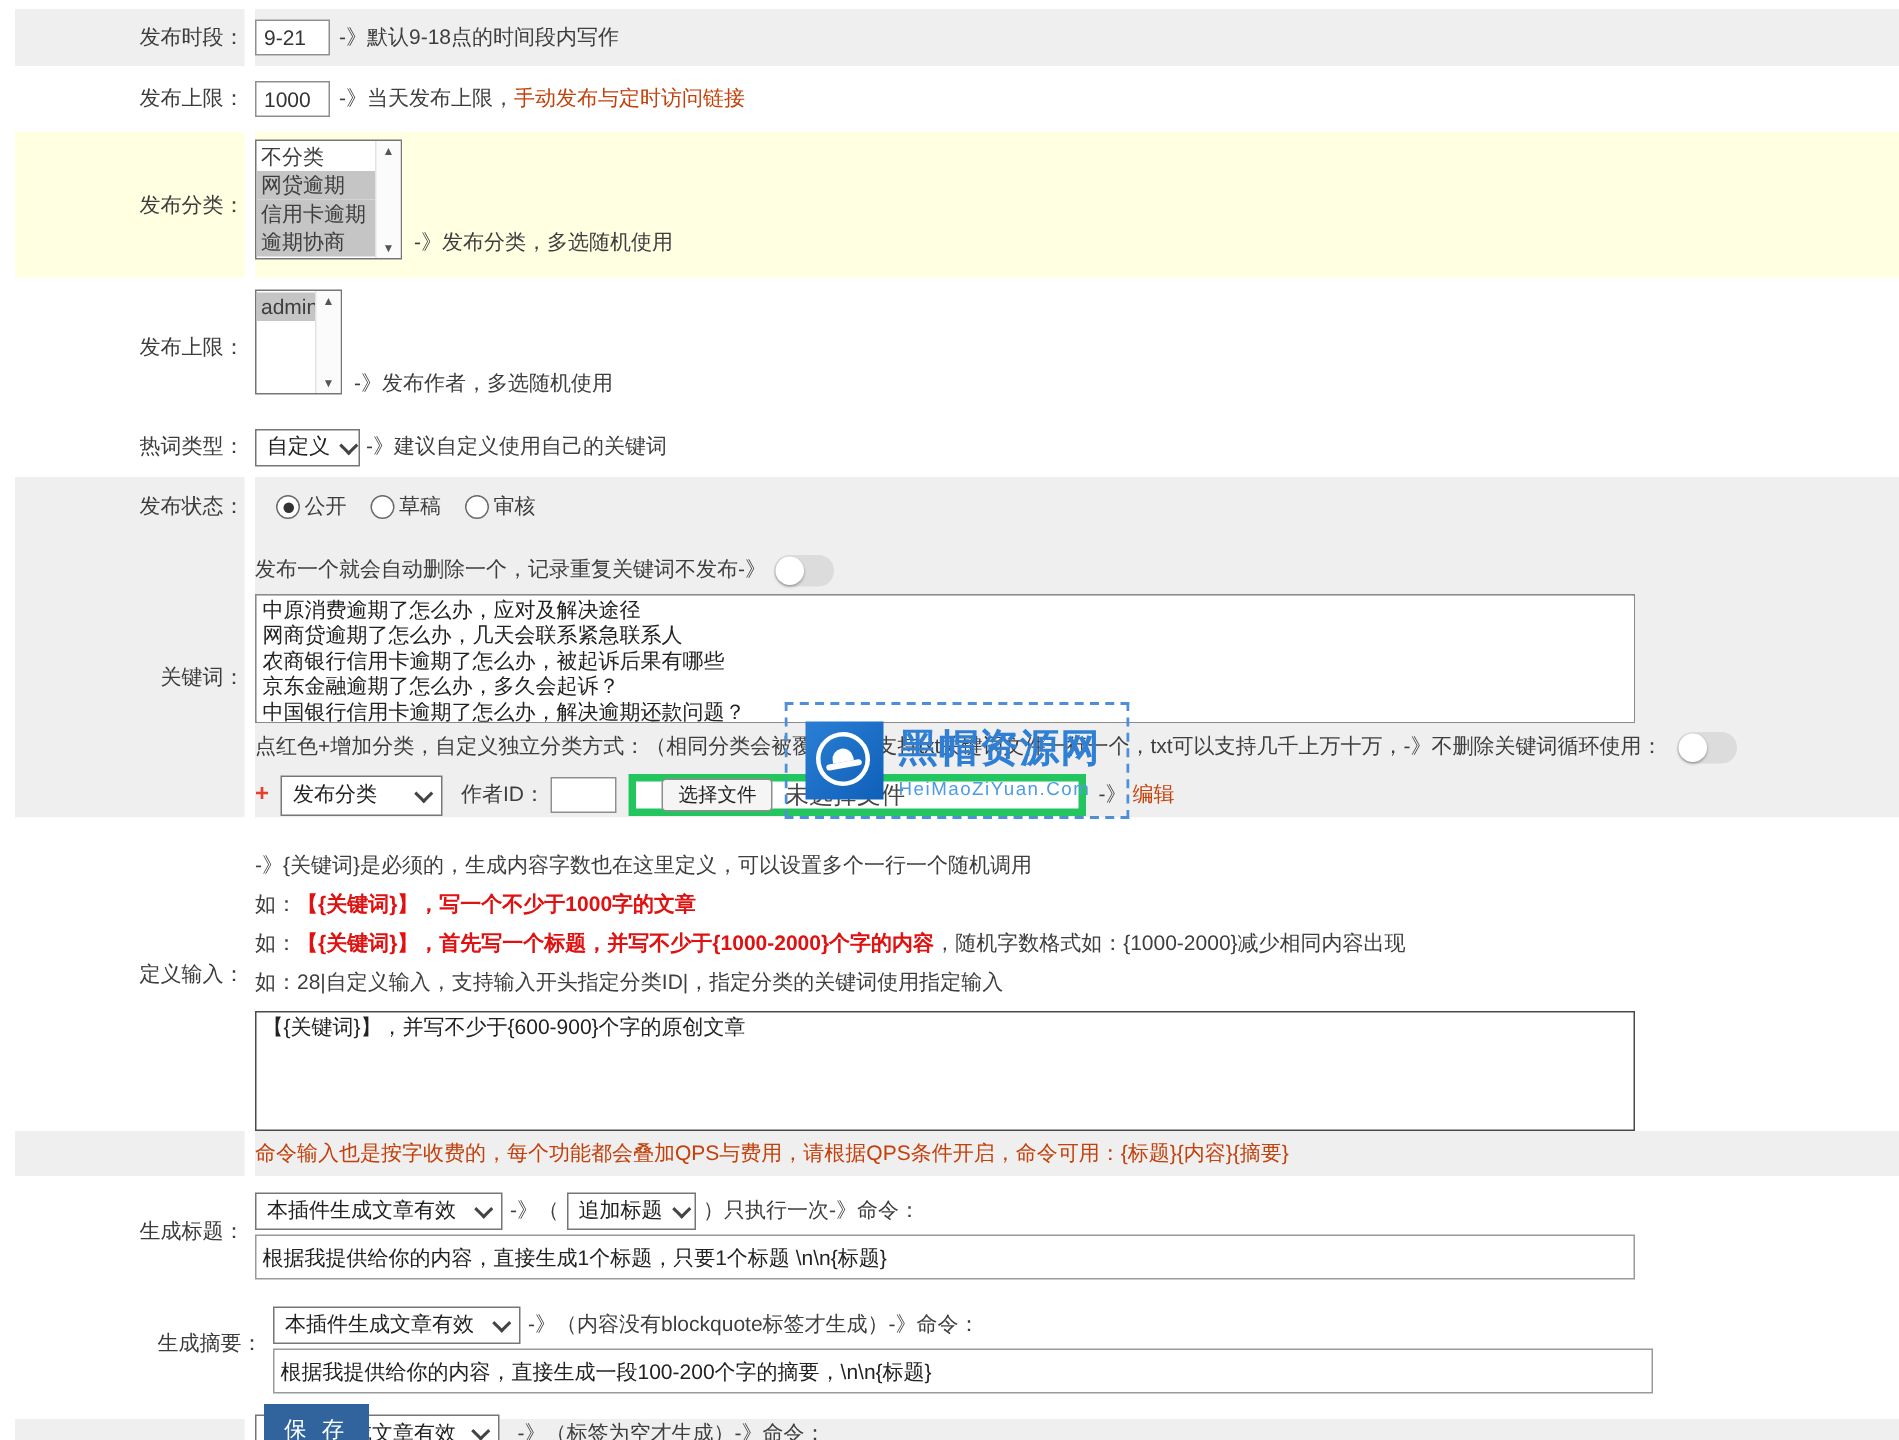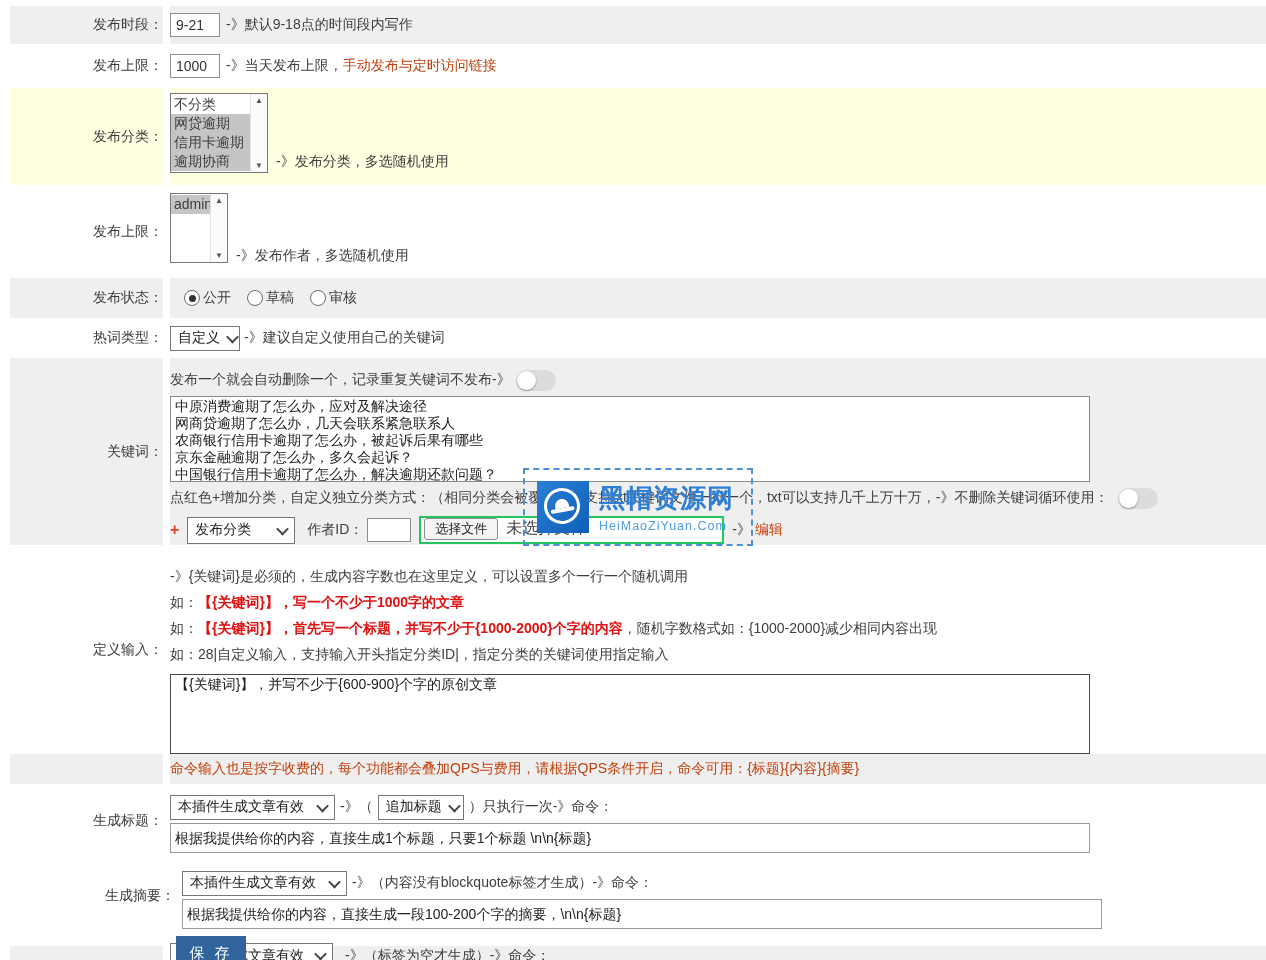--- a/index.html
+++ b/index.html
@@ -44,22 +44,22 @@
        flex:0 0 auto;cursor:pointer;}
   .tog::after{content:"";position:absolute;left:1px;top:1px;width:19px;height:19px;background:#fff;
        border-radius:50%;box-shadow:0 1px 2px rgba(0,0,0,.35);}
   textarea.ta{width:920px;height:86px;border:1px solid #8a8a8a;font-size:14px;line-height:17px;
        padding:1px 4px;box-sizing:border-box;resize:none;font-family:inherit;color:#222;background:#fff;}
   textarea.ta-def{height:80px;border-color:#4a4a4a;}
   textarea.ta-cmd{height:30px;border-color:#9a9a9a;padding-top:4px;line-height:20px;}
   .line{display:flex;align-items:center;white-space:nowrap;}
   .red{color:#e01111;font-weight:bold;}
   .plus{color:#e2402c;font-weight:bold;font-size:16px;margin-right:8px;cursor:pointer;}
-  .filewrap{display:flex;align-items:flex-start;border:2px solid #22c55e;height:28px;width:305px;
-       padding-left:3px;box-sizing:border-box;background:#fff;}
+  .filewrap{display:flex;align-items:center;border:5px solid #22c55e;height:28px;width:305px;
+       padding-left:17px;box-sizing:border-box;background:#fff;}
   .filebtn{border:1px solid #8d8d8d;border-radius:3px;background:#f5f5f5;height:22px;
        padding:0 10px;font-size:13px;color:#222;font-family:inherit;cursor:pointer;}
   .filetext{margin-left:8px;font-size:16px;color:#444;}
   .p0{margin:0 0 8px 0;white-space:nowrap;}
   .save{position:absolute;left:6px;top:-10px;width:70px;height:34px;background:#31639c;color:#fff;
        border:none;font-size:15px;letter-spacing:3px;z-index:3;font-family:inherit;cursor:pointer;}
   .wm{position:absolute;left:523px;top:468px;width:214px;height:74px;border:2px dashed #4e90d8;
       display:flex;align-items:center;padding-left:12px;gap:10px;z-index:9;box-sizing:content-box;}
   .wm-logo{width:52px;height:52px;background:linear-gradient(135deg,#2a7fd4,#0f5fb8);
       position:relative;flex:0 0 auto;}
@@ -124,46 +124,46 @@
         </div>
         <div class="sb">
           <span>▲</span>
           <span>▼</span>
         </div>
       </div>
       <span class="desc" style="margin-left:8px;margin-bottom:13px;">-》发布作者，多选随机使用</span>
     </div>
   </div>
 
+  <div class="row w r-hot">
+    <div class="lbl">热词类型：</div>
+    <div class="content">
+      <span class="sel" style="width:70px;">
+        <span>自定义</span>
+        <span class="chev"></span>
+      </span>
+      <span class="desc" style="margin-left:4px">-》建议自定义使用自己的关键词</span>
+    </div>
+  </div>
+
   <div class="row g r-status">
     <div class="lbl">发布状态：</div>
     <div class="content" style="padding-left:14px;">
       <span class="radio-item">
         <span class="rad on"></span>
         <span>公开</span>
       </span>
       <span class="radio-item">
         <span class="rad"></span>
         <span>草稿</span>
       </span>
       <span class="radio-item">
         <span class="rad"></span>
         <span>审核</span>
       </span>
-    </div>
-  </div>
-
-  <div class="row w r-hot">
-    <div class="lbl">热词类型：</div>
-    <div class="content">
-      <span class="sel" style="width:70px;">
-        <span>自定义</span>
-        <span class="chev"></span>
-      </span>
-      <span class="desc" style="margin-left:4px">-》建议自定义使用自己的关键词</span>
     </div>
   </div>
 
   <div class="row g r-kw">
     <div class="lbl">关键词：</div>
     <div class="content col" style="padding-top:9px;">
       <div class="line" style="height:26px;gap:5px;">
         <span class="nowrap">发布一个就会自动删除一个，记录重复关键词不发布-》</span>
         <span class="tog"></span>
       </div>

